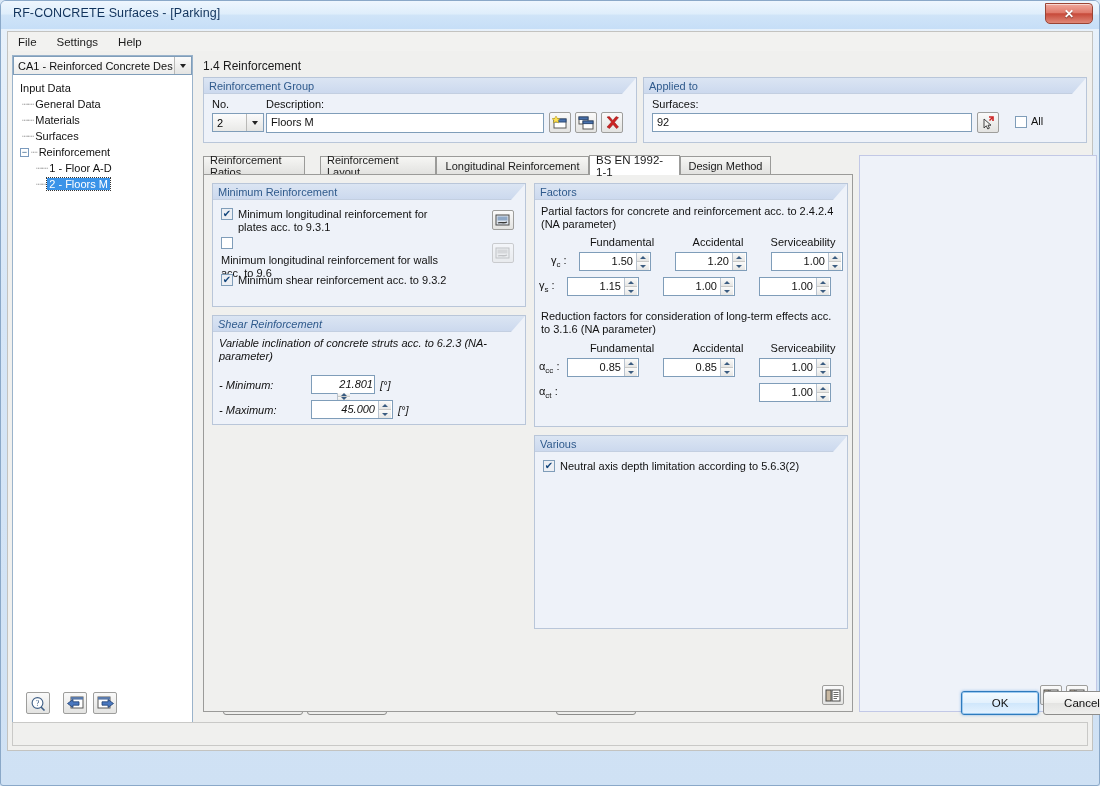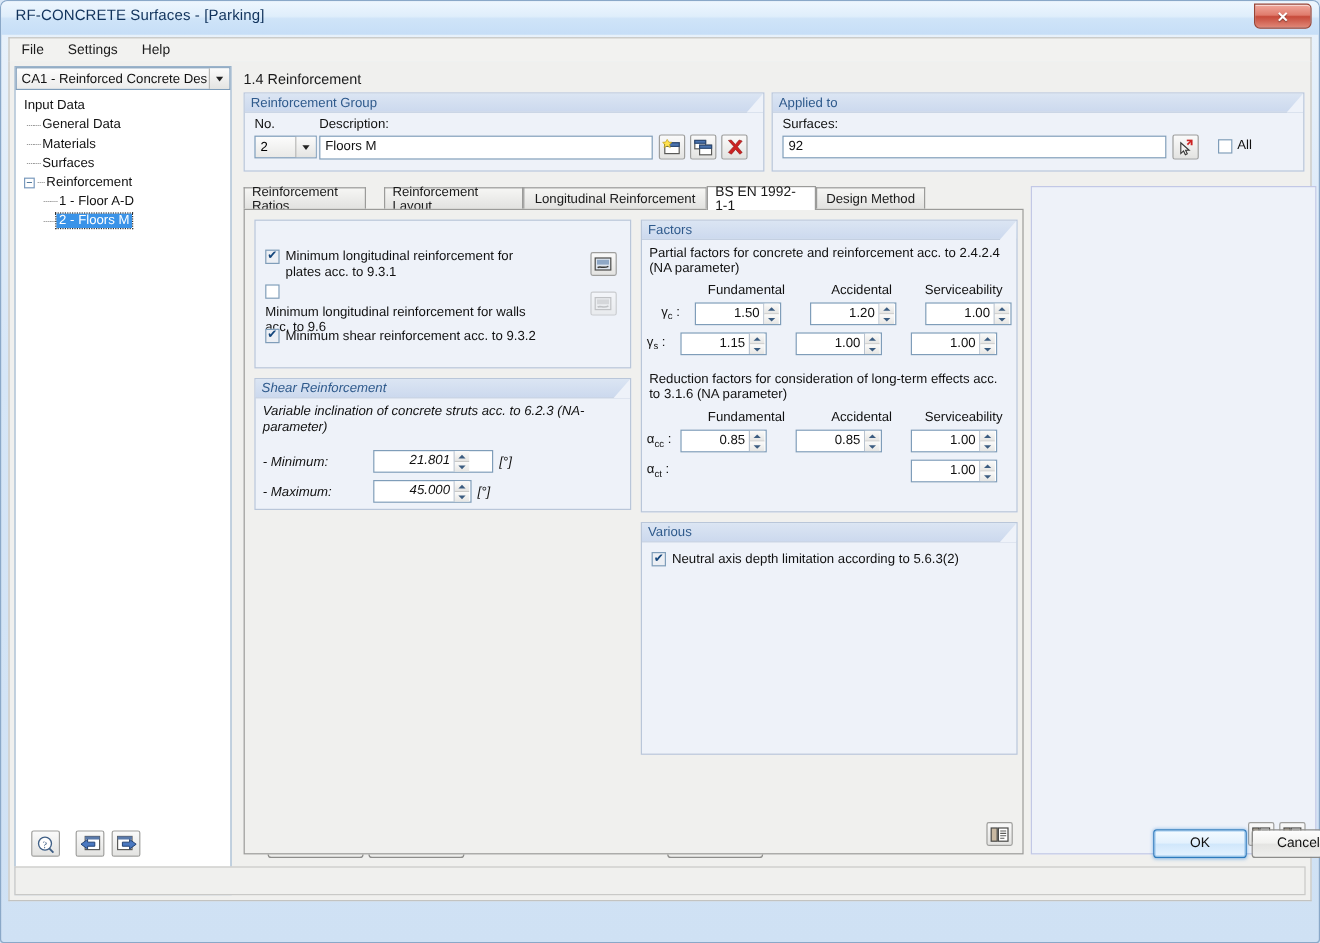--- a/index.html
+++ b/index.html
@@ -360,20 +360,21 @@
         <div class="tab" style="left:0px;width:102px;">Reinforcement Ratios</div>
         <div class="tab" style="left:117px;width:116px;">Reinforcement Layout</div>
         <div class="tab" style="left:233px;width:153px;">Longitudinal Reinforcement</div>
         <div class="tab active" style="left:386px;width:91px;">BS EN 1992-1-1</div>
         <div class="tab" style="left:477px;width:91px;">Design Method</div>
       </div>
 
       <div id="tabpane">
 
         <div class="group-box" id="minrein-box">
+          <div class="group-head">Minimum Reinforcement</div>
 
           <div class="opt-row" style="left:8px; top:24px; width:250px;">
             <span class="cb checked">✔</span>
             <span class="opt-text" style="width:220px;">Minimum longitudinal reinforcement for plates acc. to 9.3.1</span>
           </div>
           <div class="icon-btn small-btn" style="left:279px; top:26px;">
             <svg width="16" height="13" viewBox="0 0 16 13">
               <rect x="1" y="1" width="13" height="10" fill="#dfe6ef" stroke="#4a4a48"></rect>
               <rect x="2.5" y="2.5" width="10" height="4" fill="#8fa8c6"></rect>
               <path d="M3 9 C5 7.5, 8 10, 12 8" stroke="#3a3a38" fill="none" stroke-width="1.3"></path>
@@ -397,21 +398,21 @@
             <span class="opt-text">Minimum shear reinforcement acc. to 9.3.2</span>
           </div>
         </div>
 
         <div class="group-box" id="shear-box">
           <div class="group-head">Shear Reinforcement</div>
           <div id="shear-desc">Variable inclination of concrete struts acc. to 6.2.3 (NA-parameter)</div>
 
           <div class="field-row" style="left:6px; top:59px;">
             <span class="field-label" style="width:92px;">- Minimum:</span>
-            <span class="numbox" style="width:100px;">
+            <span class="numbox" style="width:64px;flex-direction:column;">
               <span class="nv" style="width:66px;">21.801</span>
               <span class="spin">
                 <div class="up">
                     <i></i>
                   </div>
                   <div class="dn">
                     <i></i>
                   </div>
               </span>
             </span>

